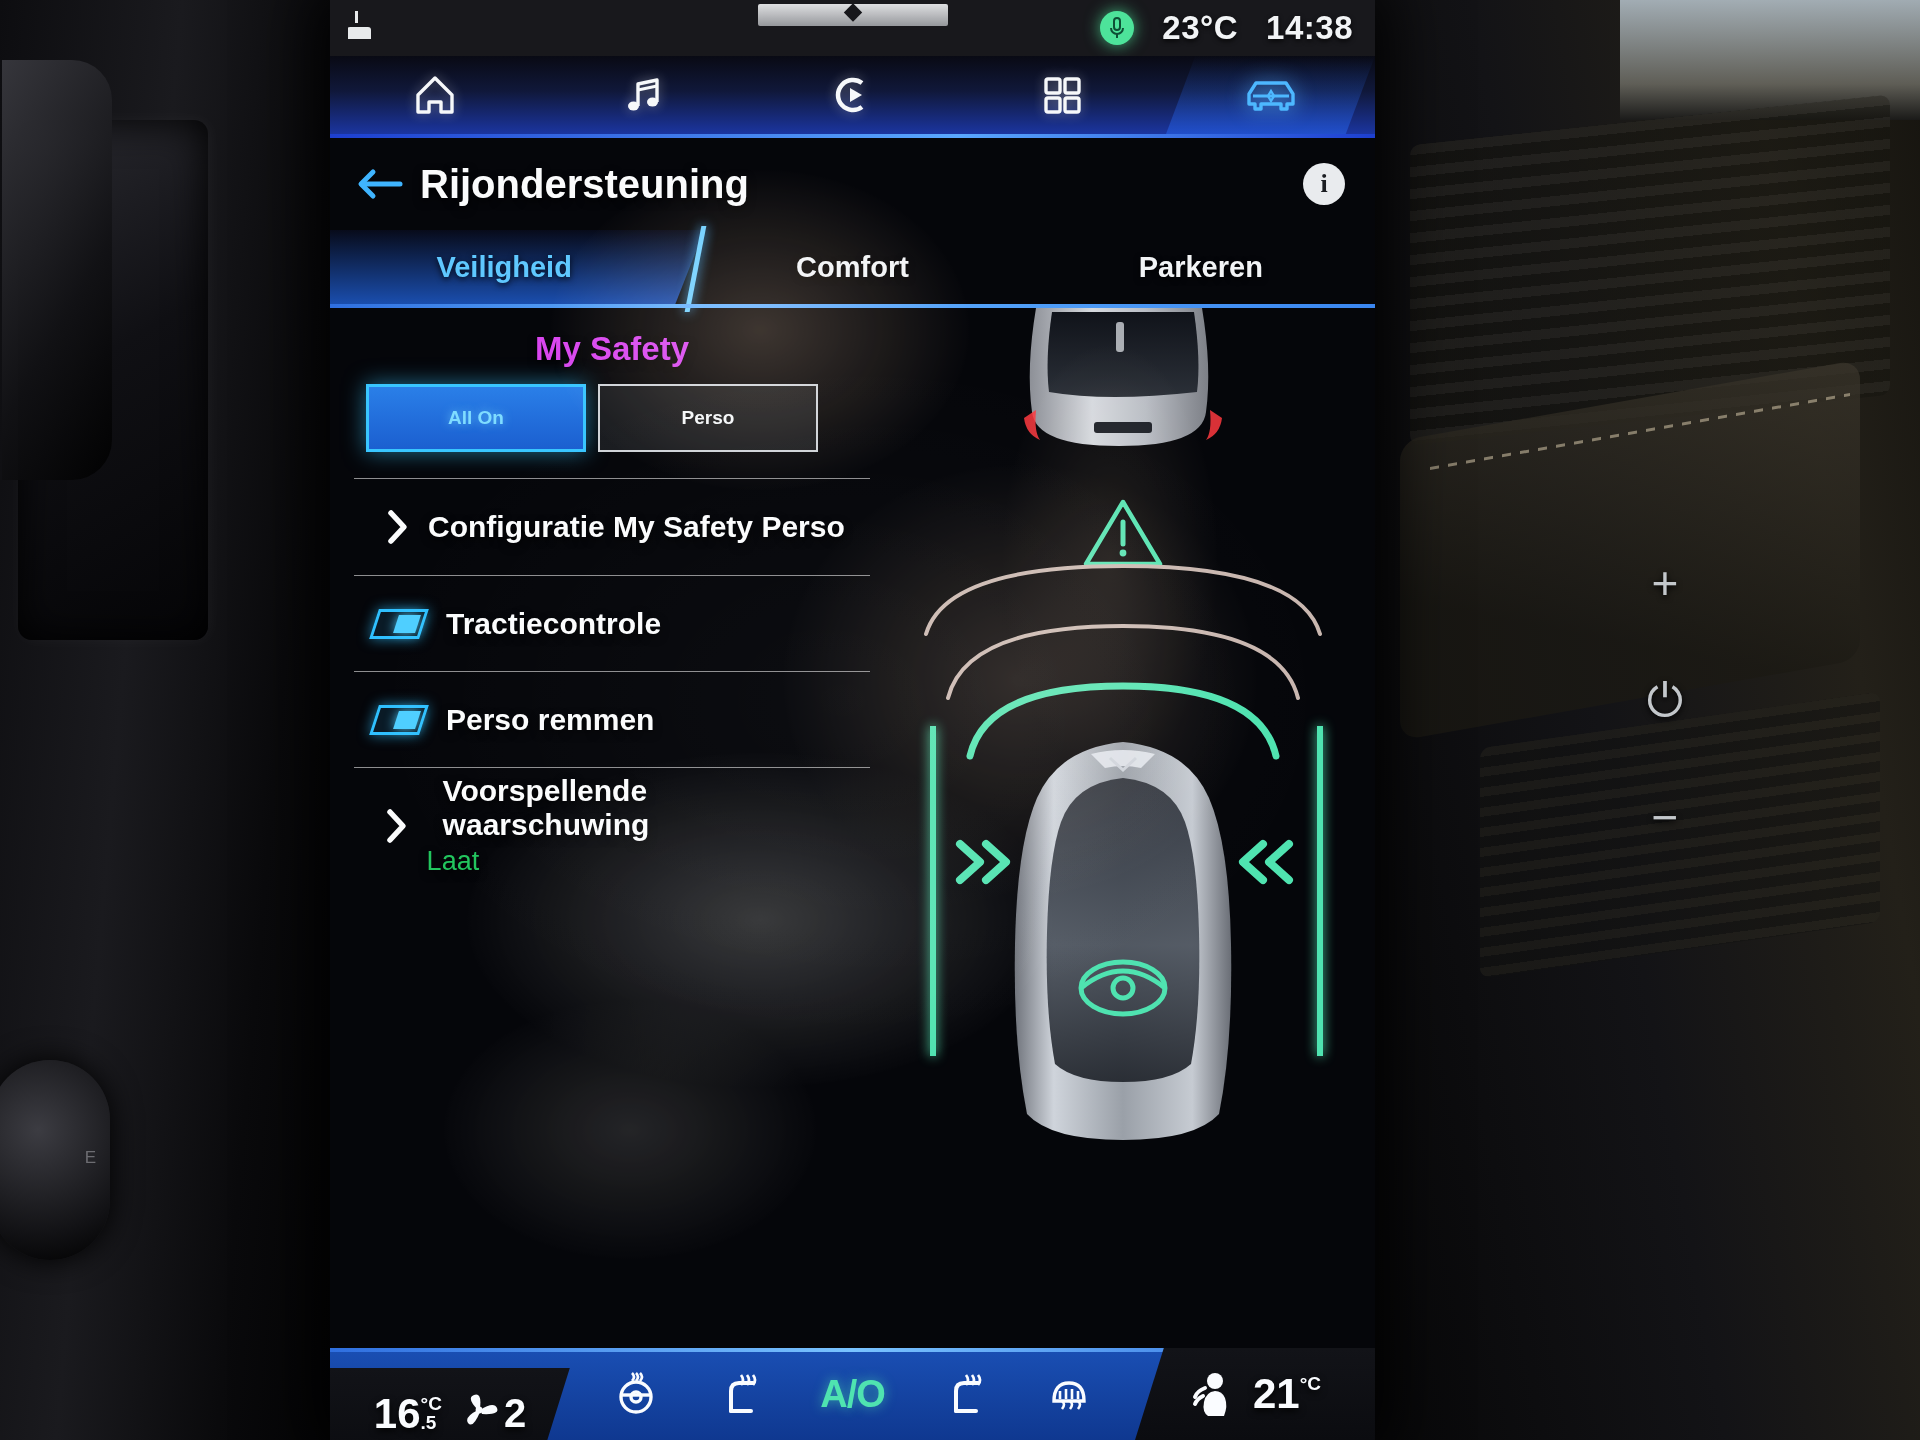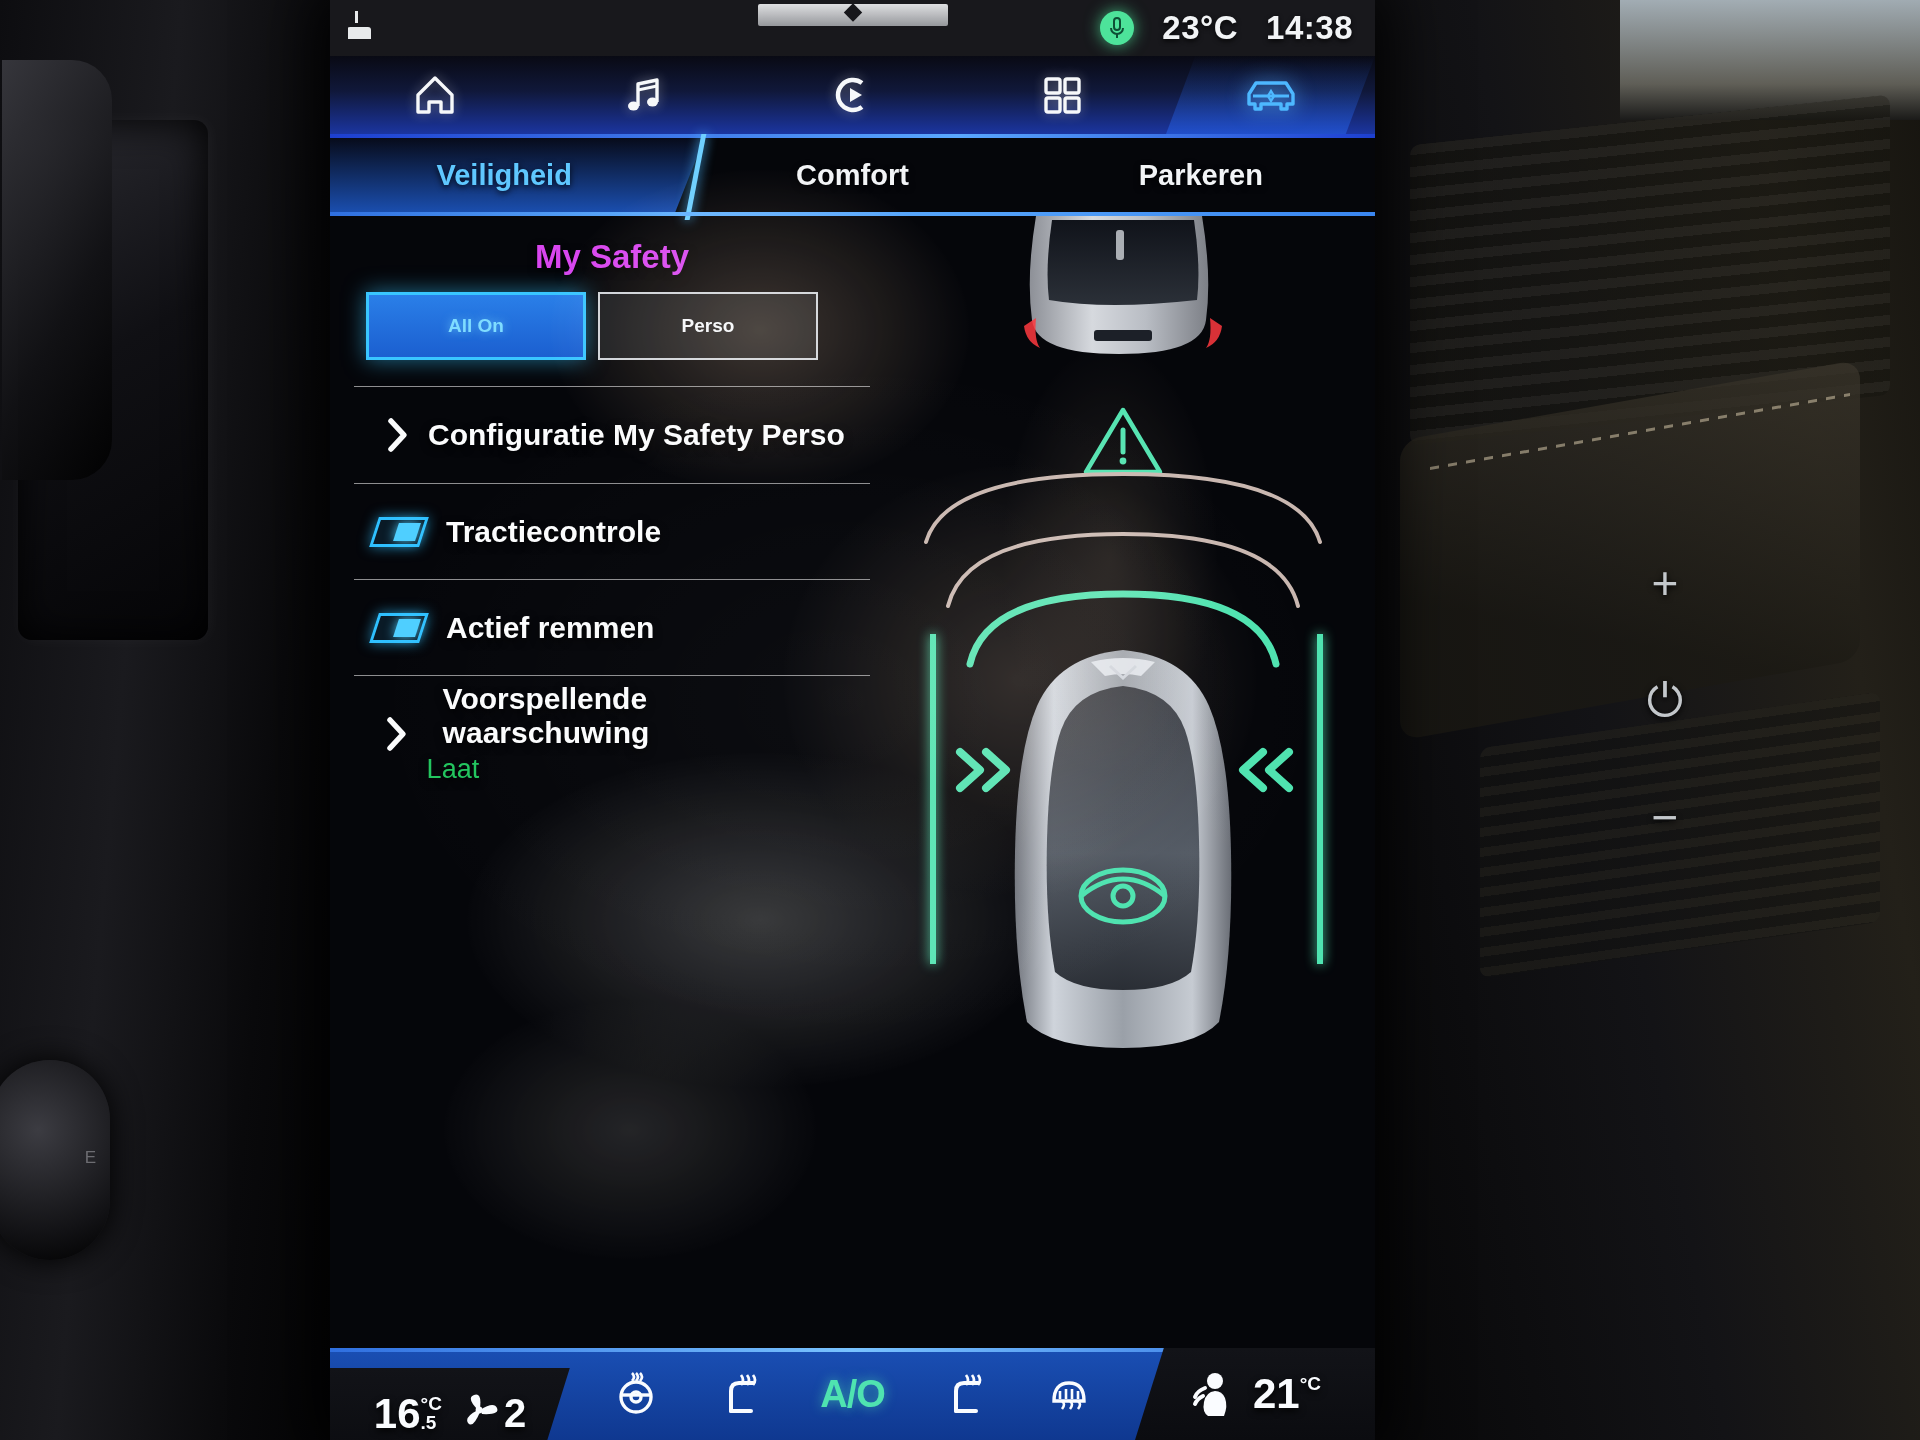--- a/index.html
+++ b/index.html
@@ -252,20 +252,31 @@
       <div class="navitem active">
         <svg width="62" height="46" viewBox="0 0 62 46">
             <path d="M9 32 V22 L16 11 h30 l7 11 v10 h-6 v5 h-6 v-5 H21 v5 h-6 v-5 Z" fill="none" stroke="#4db8ff" stroke-width="3.4" stroke-linejoin="round"></path>
             <line x1="13" y1="24" x2="49" y2="24" stroke="#4db8ff" stroke-width="3"></line>
             <path d="M31 19 l3 5 l-3 5 l-3 -5 Z" fill="none" stroke="#4db8ff" stroke-width="2.4"></path>
           </svg>
       </div>
     </div>
     <div class="navbar-underline"></div>
 
+    <div class="page-header">
+      <span class="back-arrow">
+        <svg width="52" height="34" viewBox="0 0 52 34">
+            <path d="M46 17 H8" stroke="#3fb4ff" stroke-width="5" stroke-linecap="round"></path>
+            <path d="M19 5 L7 17 L19 29" fill="none" stroke="#3fb4ff" stroke-width="5" stroke-linecap="round" stroke-linejoin="round"></path>
+          </svg>
+      </span>
+      <span class="page-title">Rijondersteuning</span>
+      <span class="hdr-spacer"></span>
+      <span class="info-btn">i</span>
+    </div>
 
     <div class="tabs">
       <div class="tab active">Veiligheid</div>
       <div class="tab">Comfort</div>
       <div class="tab">Parkeren</div>
     </div>
     <div class="tabs-underline"></div>
 
     <div class="content">
 
@@ -301,21 +312,21 @@
             </span>
           </div>
 
           <div class="row">
             <span class="tgl">
               <span class="toggle">
                   <i></i>
                 </span>
             </span>
             <span class="labels">
-              <span class="lbl bold">Actief remmen</span>
+              <span class="lbl bold">Perso remmen</span>
             </span>
           </div>
 
           <div class="row">
             <span class="chev">
               <svg width="26" height="38" viewBox="0 0 26 38">
                   <path d="M6 5 L19 19 L6 33" fill="none" stroke="#fbfcfd" stroke-width="5.5" stroke-linecap="round" stroke-linejoin="round"></path>
                 </svg>
             </span>
             <span class="labels">

